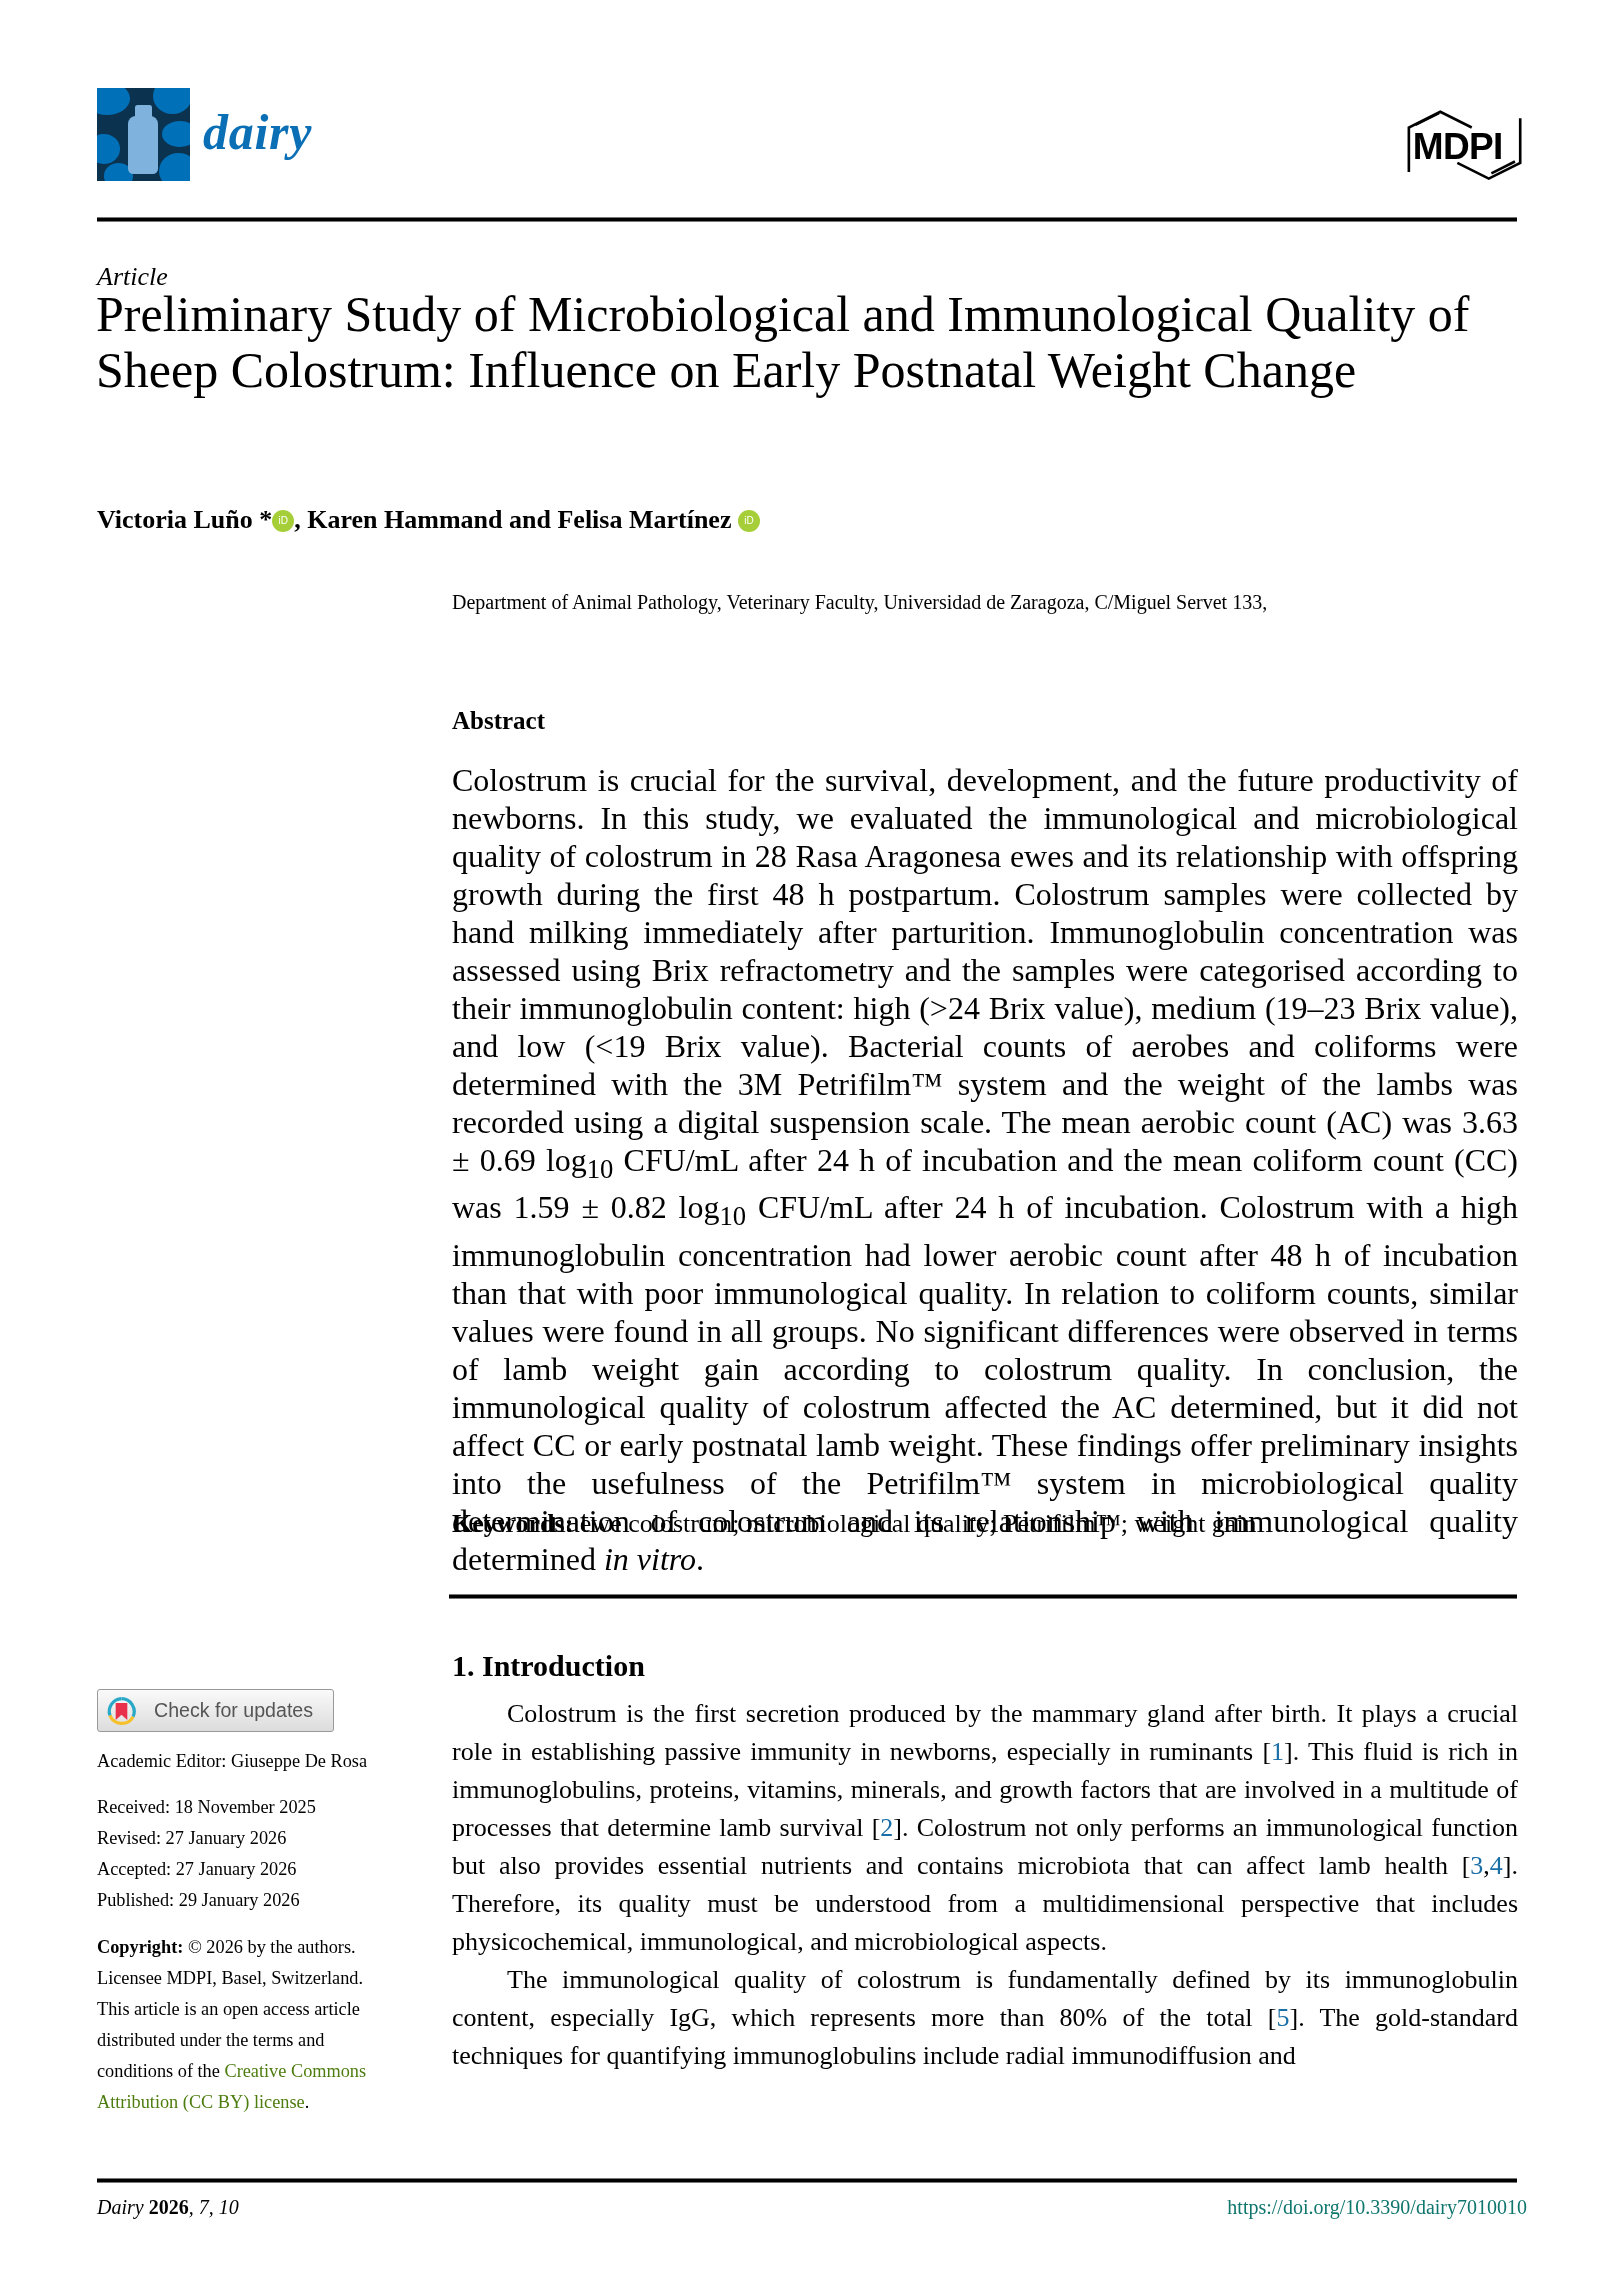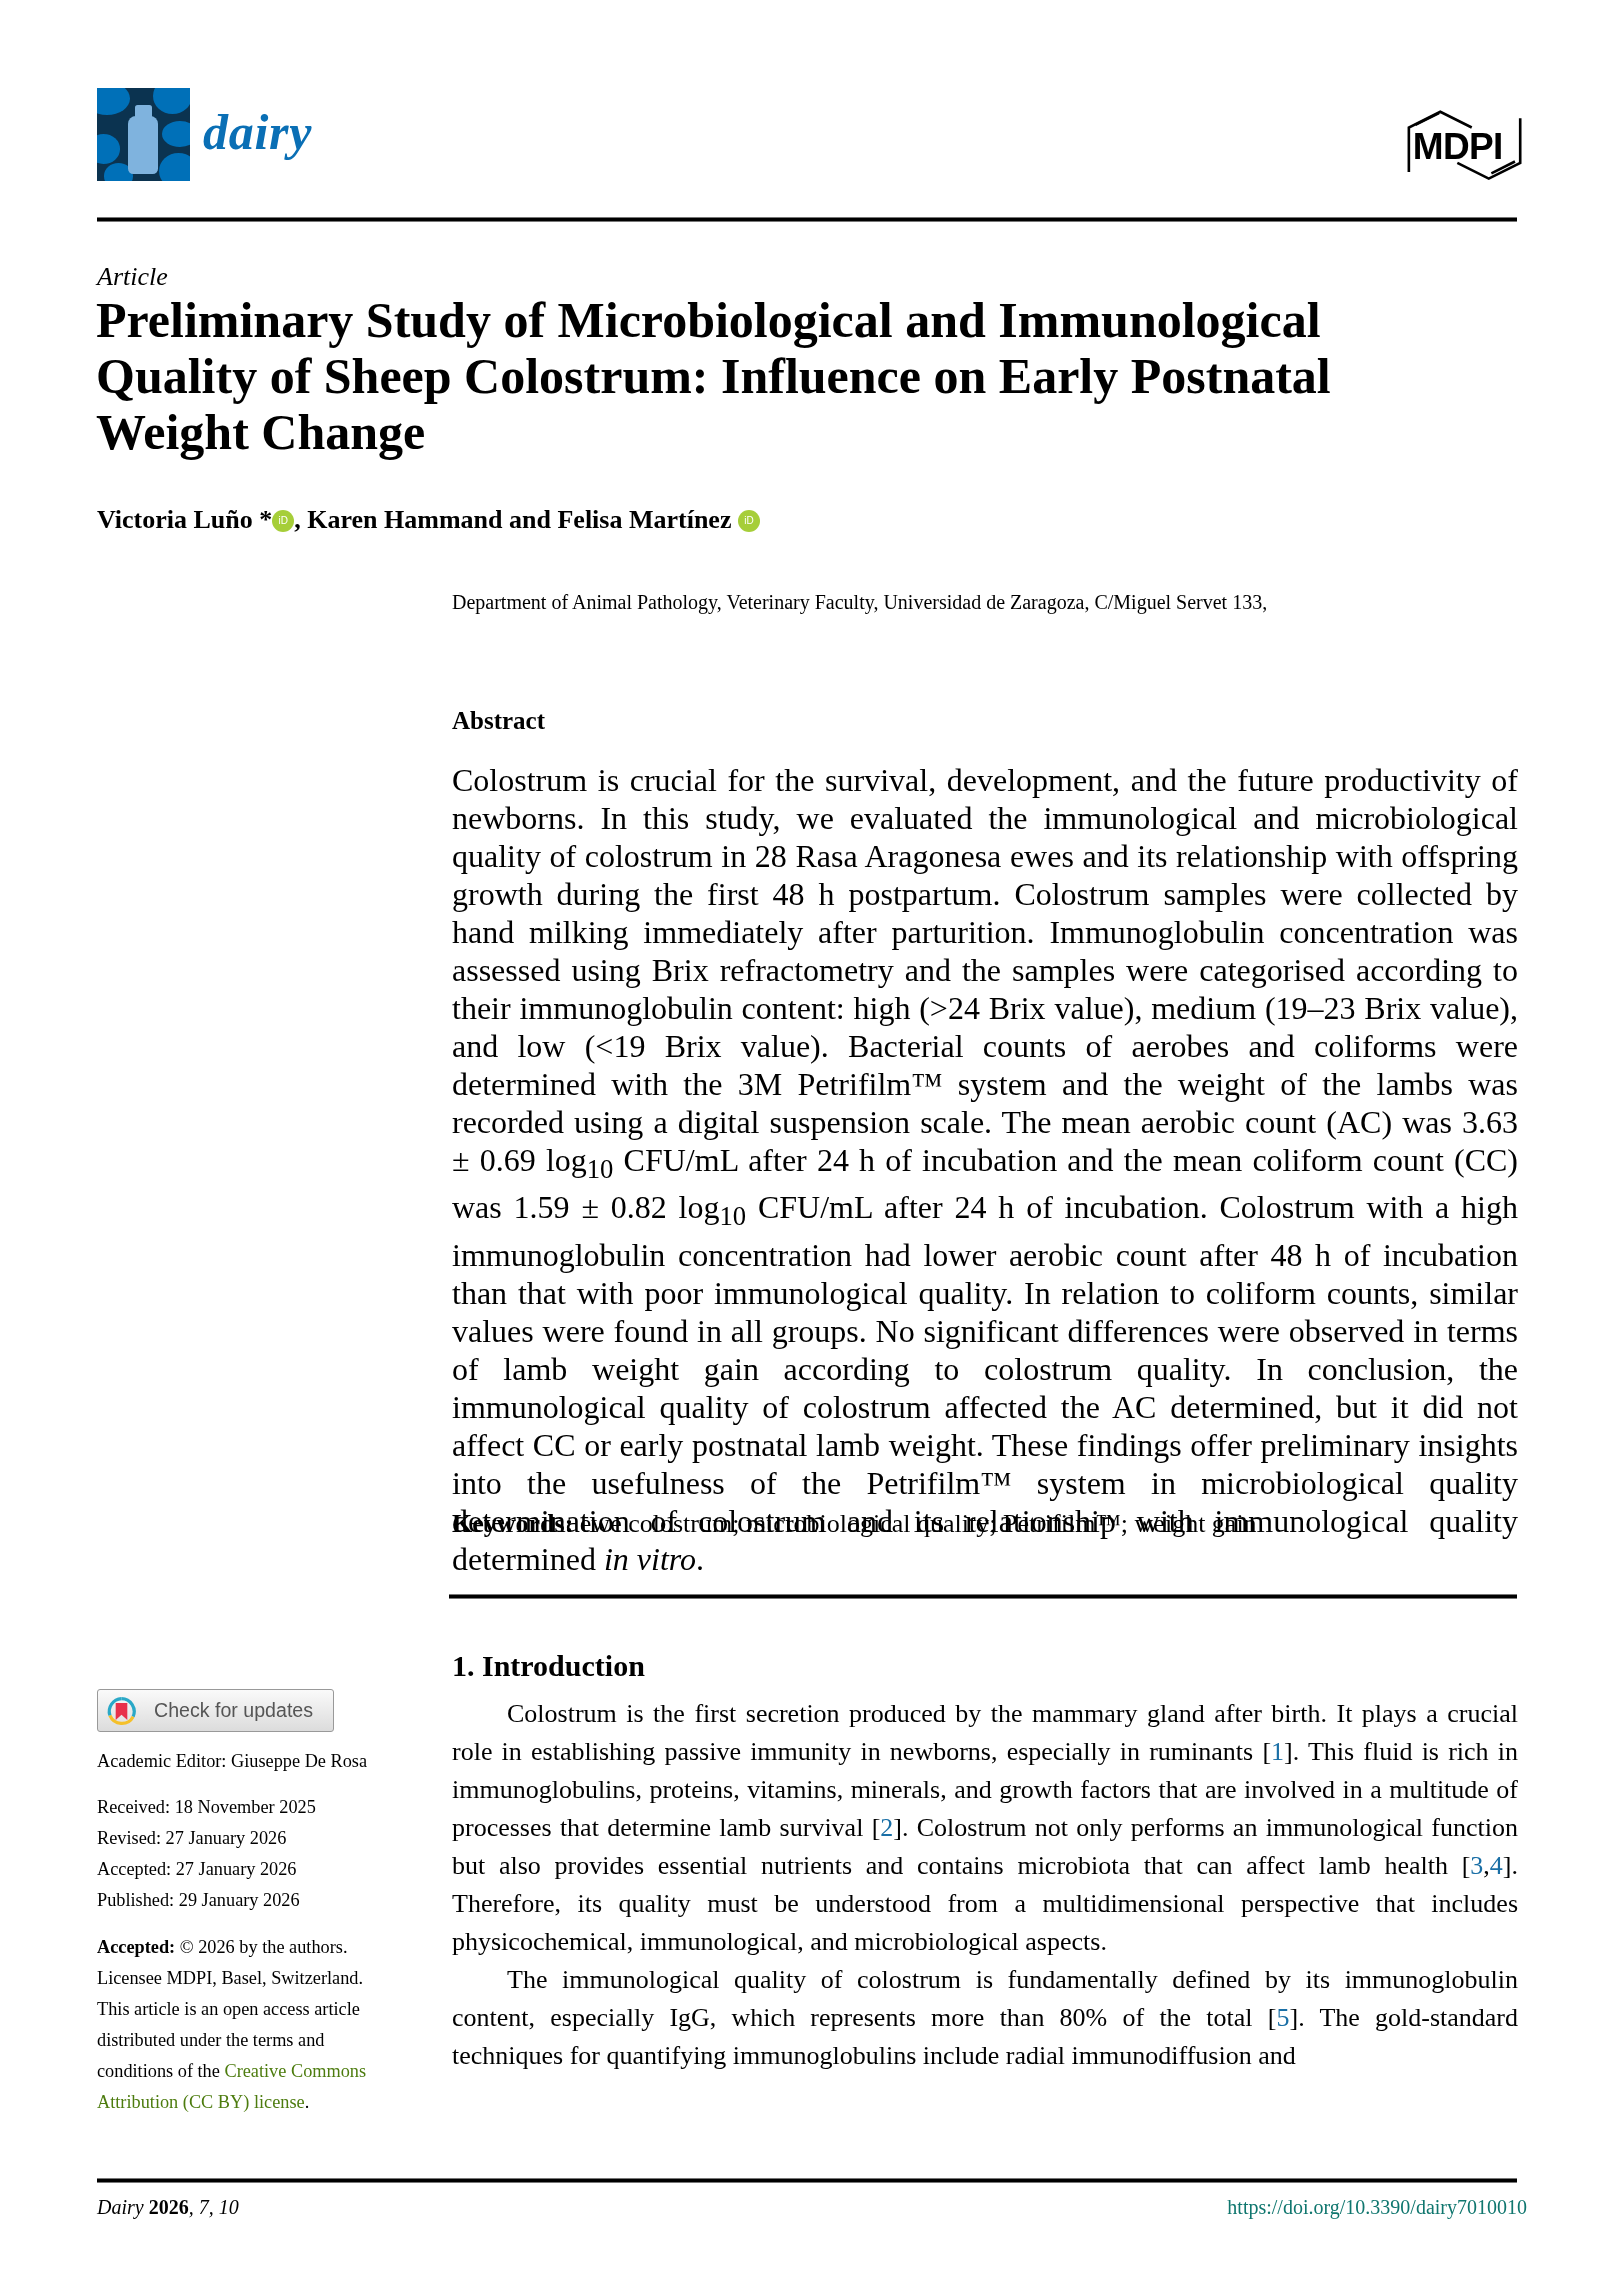--- a/index.html
+++ b/index.html
@@ -11,21 +11,21 @@
   
   .logo-box { left:97px; top:88px; width:93px; height:93px; background:#0b3350; overflow:hidden; }
   .logo-box .blob { position:absolute; background:#0070b8; border-radius:50%; }
   .logo-box .bottle-body { position:absolute; left:31px; top:27.5px; width:30px; height:58px; background:#7fb3de; border-radius:7.9px 7.9px 5.2px 5.2px; }
   .logo-box .bottle-neck { position:absolute; left:38px; top:17px; width:17px; height:14.4px; background:#7fb3de; border-radius:2.6px 2.6px 0 0; }
   .journal-name { left:203px; top:103px; font-size:50px; font-style:italic; font-weight:bold; color:#0a6fb5; letter-spacing:0.7px; }
   .mdpi { left:1401px; top:105px; width:131px; height:79px; }
   .mdpi-text { position:absolute; left:11.8px; top:21px; font-family:"Liberation Sans", sans-serif; font-weight:bold; font-size:37px; letter-spacing:-0.7px; }
 
   .article-type { left:97px; top:262px; font-size:26px; font-style:italic; }
-  .title { left:96px; top:292px; width:1375px; font-size:50px; font-weight:bold; line-height:56px; }
+  .title { left:96px; top:286px; width:1375px; font-size:50px; font-weight:normal; line-height:56px; }
   .authors { left:97px; top:505px; font-size:26px; font-weight:bold; }
   .orcid { display:inline-block; width:22px; height:22px; border-radius:50%; background:#a6ce39; color:#fff;
            font-family:"Liberation Sans", sans-serif; font-size:10px; font-weight:normal; line-height:22px; text-align:center; vertical-align:3.9px; }
 
   .affil { left:452px; top:588px; font-size:20px; line-height:28px; width:1073px; }
   .abstract-head { left:452px; top:707px; font-size:25px; font-weight:bold; }
   .abstract-body { left:452px; top:761px; width:1066px; font-size:32px; line-height:38px; text-align:justify; }
   .keywords { left:452px; top:1509px; font-size:26px; }
 
   
@@ -102,21 +102,21 @@
 </div>
 
 <div class="abs side" style="top:1746px;">Academic Editor: Giuseppe De Rosa</div>
 <div class="abs side" style="top:1792px;">
   <div>Received: 18 November 2025</div>
   <div>Revised: 27 January 2026</div>
   <div>Accepted: 27 January 2026</div>
   <div>Published: 29 January 2026</div>
 </div>
 <div class="abs side" style="top:1932px;">
-  <div><b>Accepted:</b><span> © 2026 by the authors.</span></div>
+  <div><b>Copyright:</b><span> © 2026 by the authors.</span></div>
   <div>Licensee MDPI, Basel, Switzerland.</div>
   <div>This article is an open access article</div>
   <div>distributed under the terms and</div>
   <div><span>conditions of the </span><span class="link">Creative Commons</span></div>
   <div><span class="link">Attribution (CC BY) license</span><span>.</span></div>
 </div>
 
 <div class="abs sec-head">1. Introduction</div>
 <div class="abs intro">
   <p><span>Colostrum is the first secretion produced by the mammary gland after birth. It plays a crucial role in establishing passive immunity in newborns, especially in ruminants [</span><span class="cite">1</span><span>]. This fluid is rich in immunoglobulins, proteins, vitamins, minerals, and growth factors that are involved in a multitude of processes that determine lamb survival [</span><span class="cite">2</span><span>]. Colostrum not only performs an immunological function but also provides essential nutrients and contains microbiota that can affect lamb health [</span><span class="cite">3</span><span>,</span><span class="cite">4</span><span>].  Therefore, its quality must be understood from a multidimensional perspective that includes physicochemical, immunological, and microbiological aspects.</span></p>

